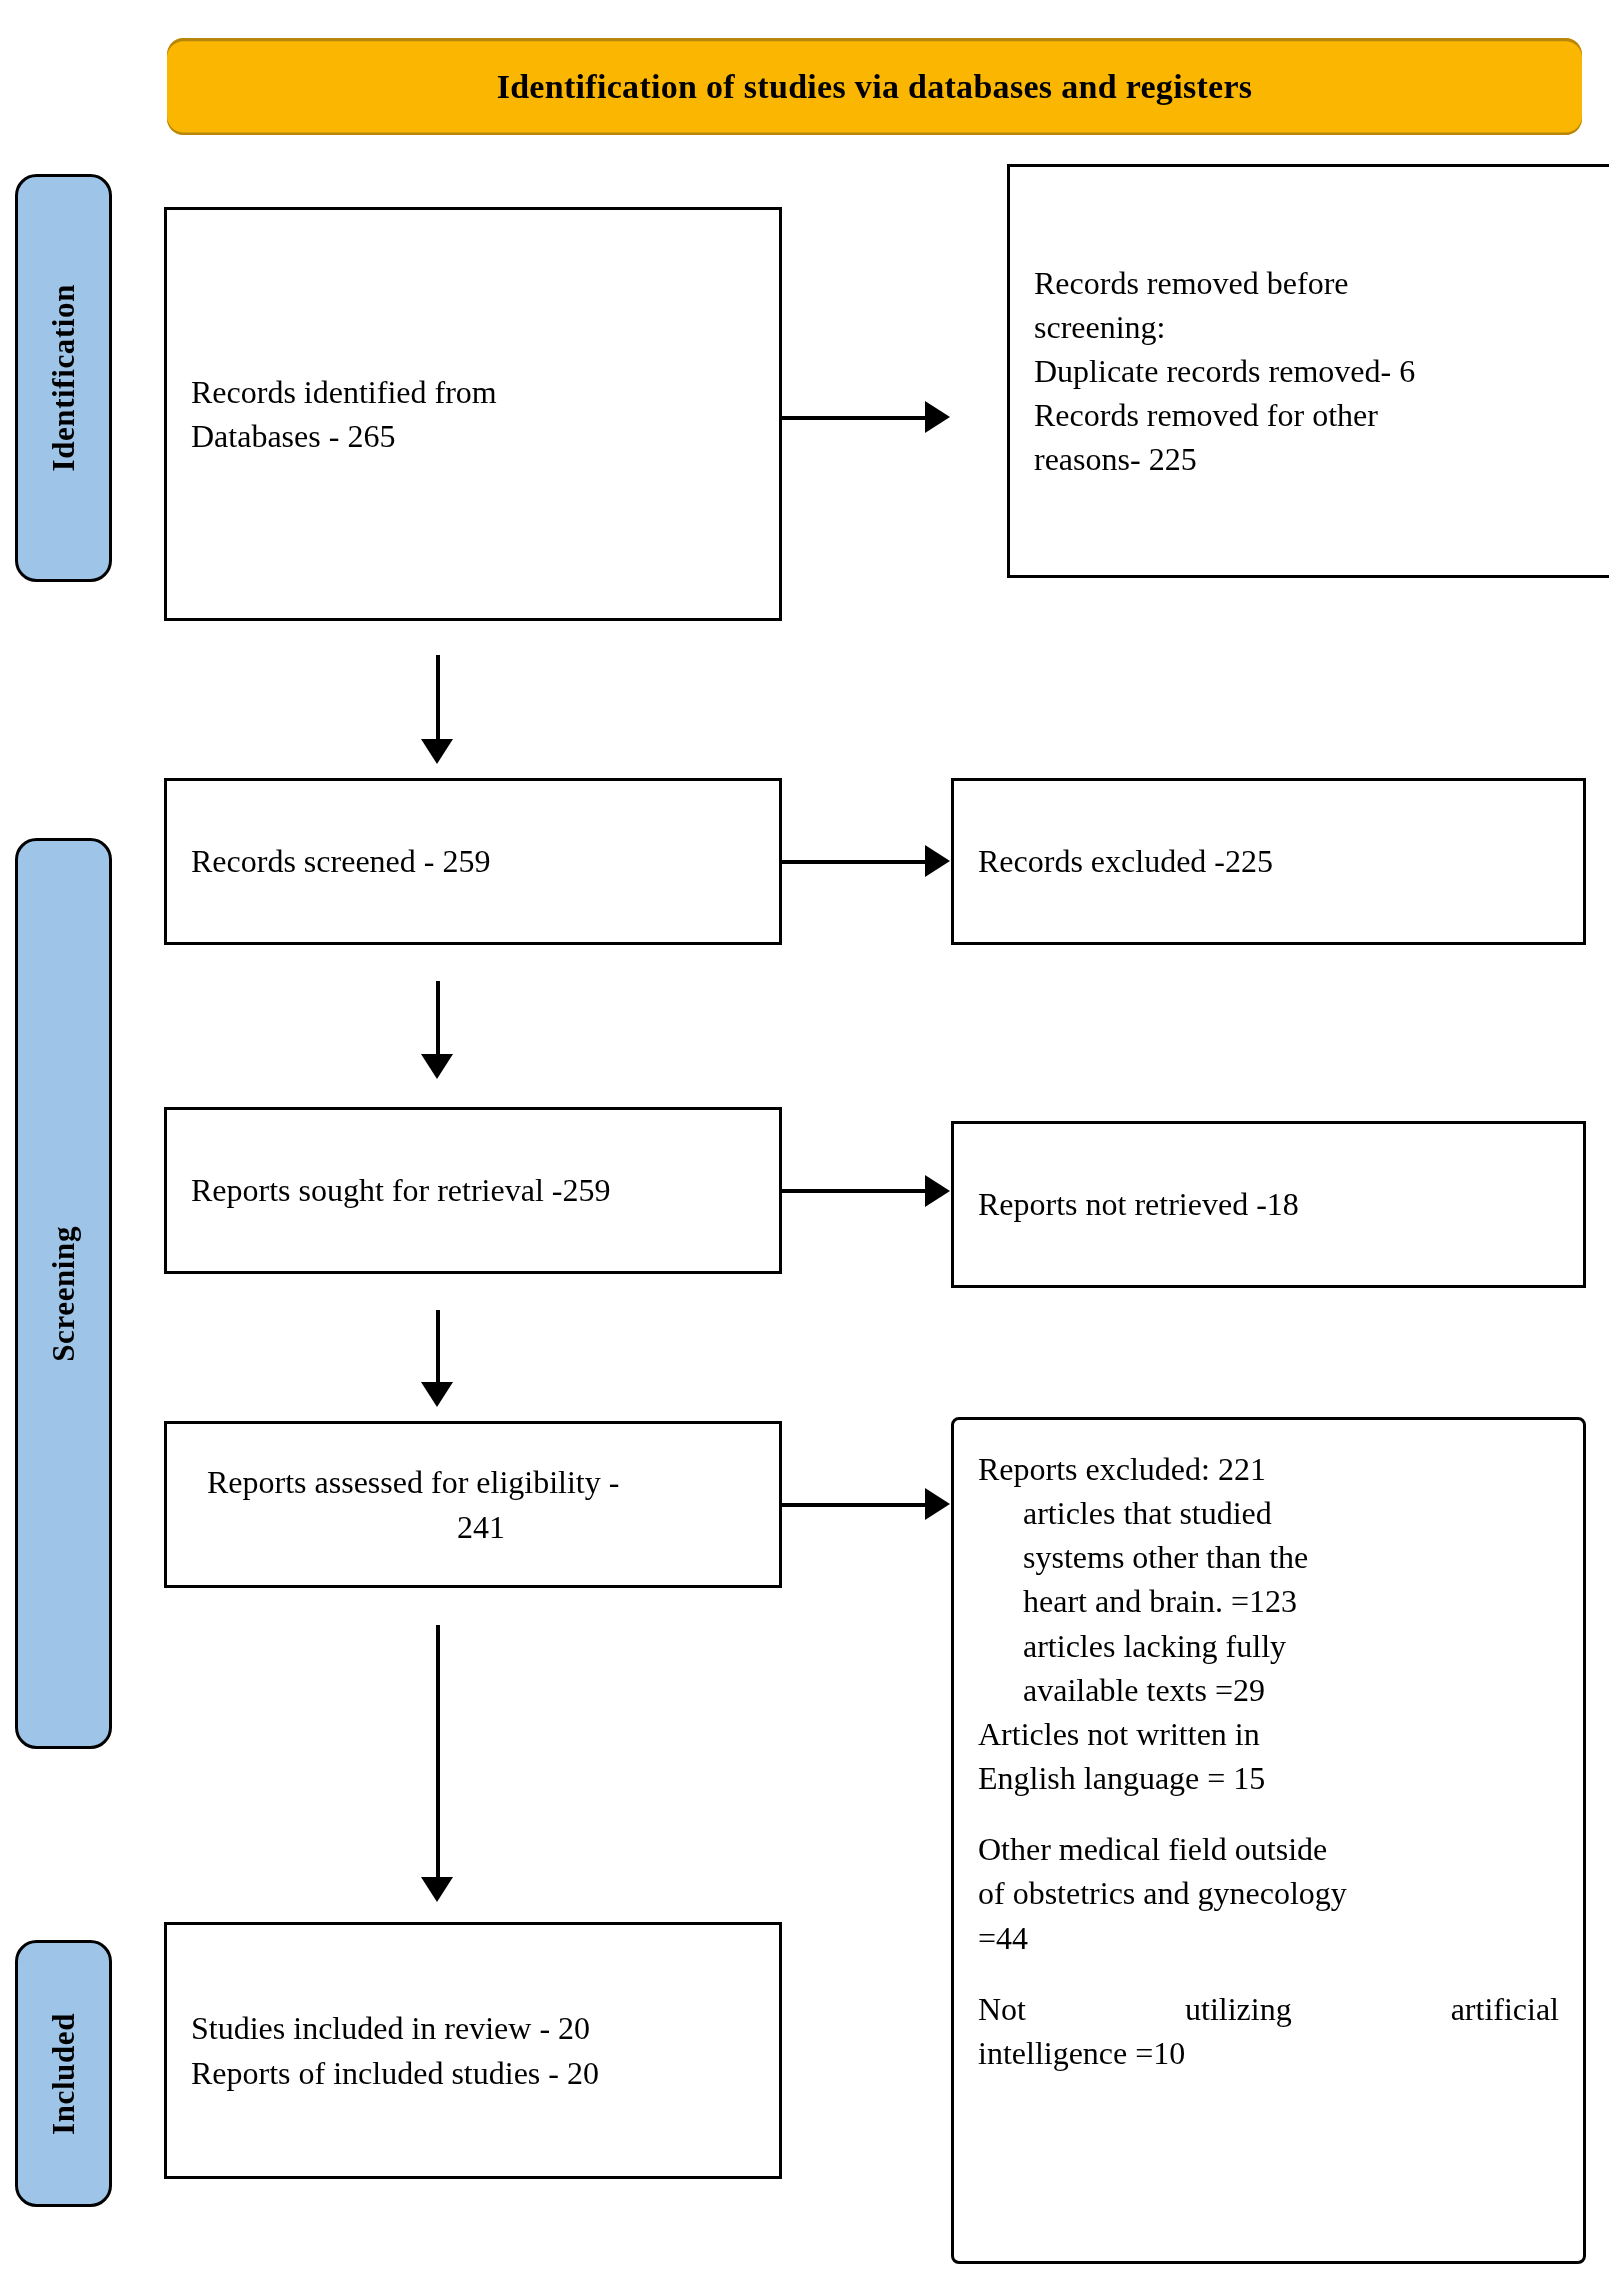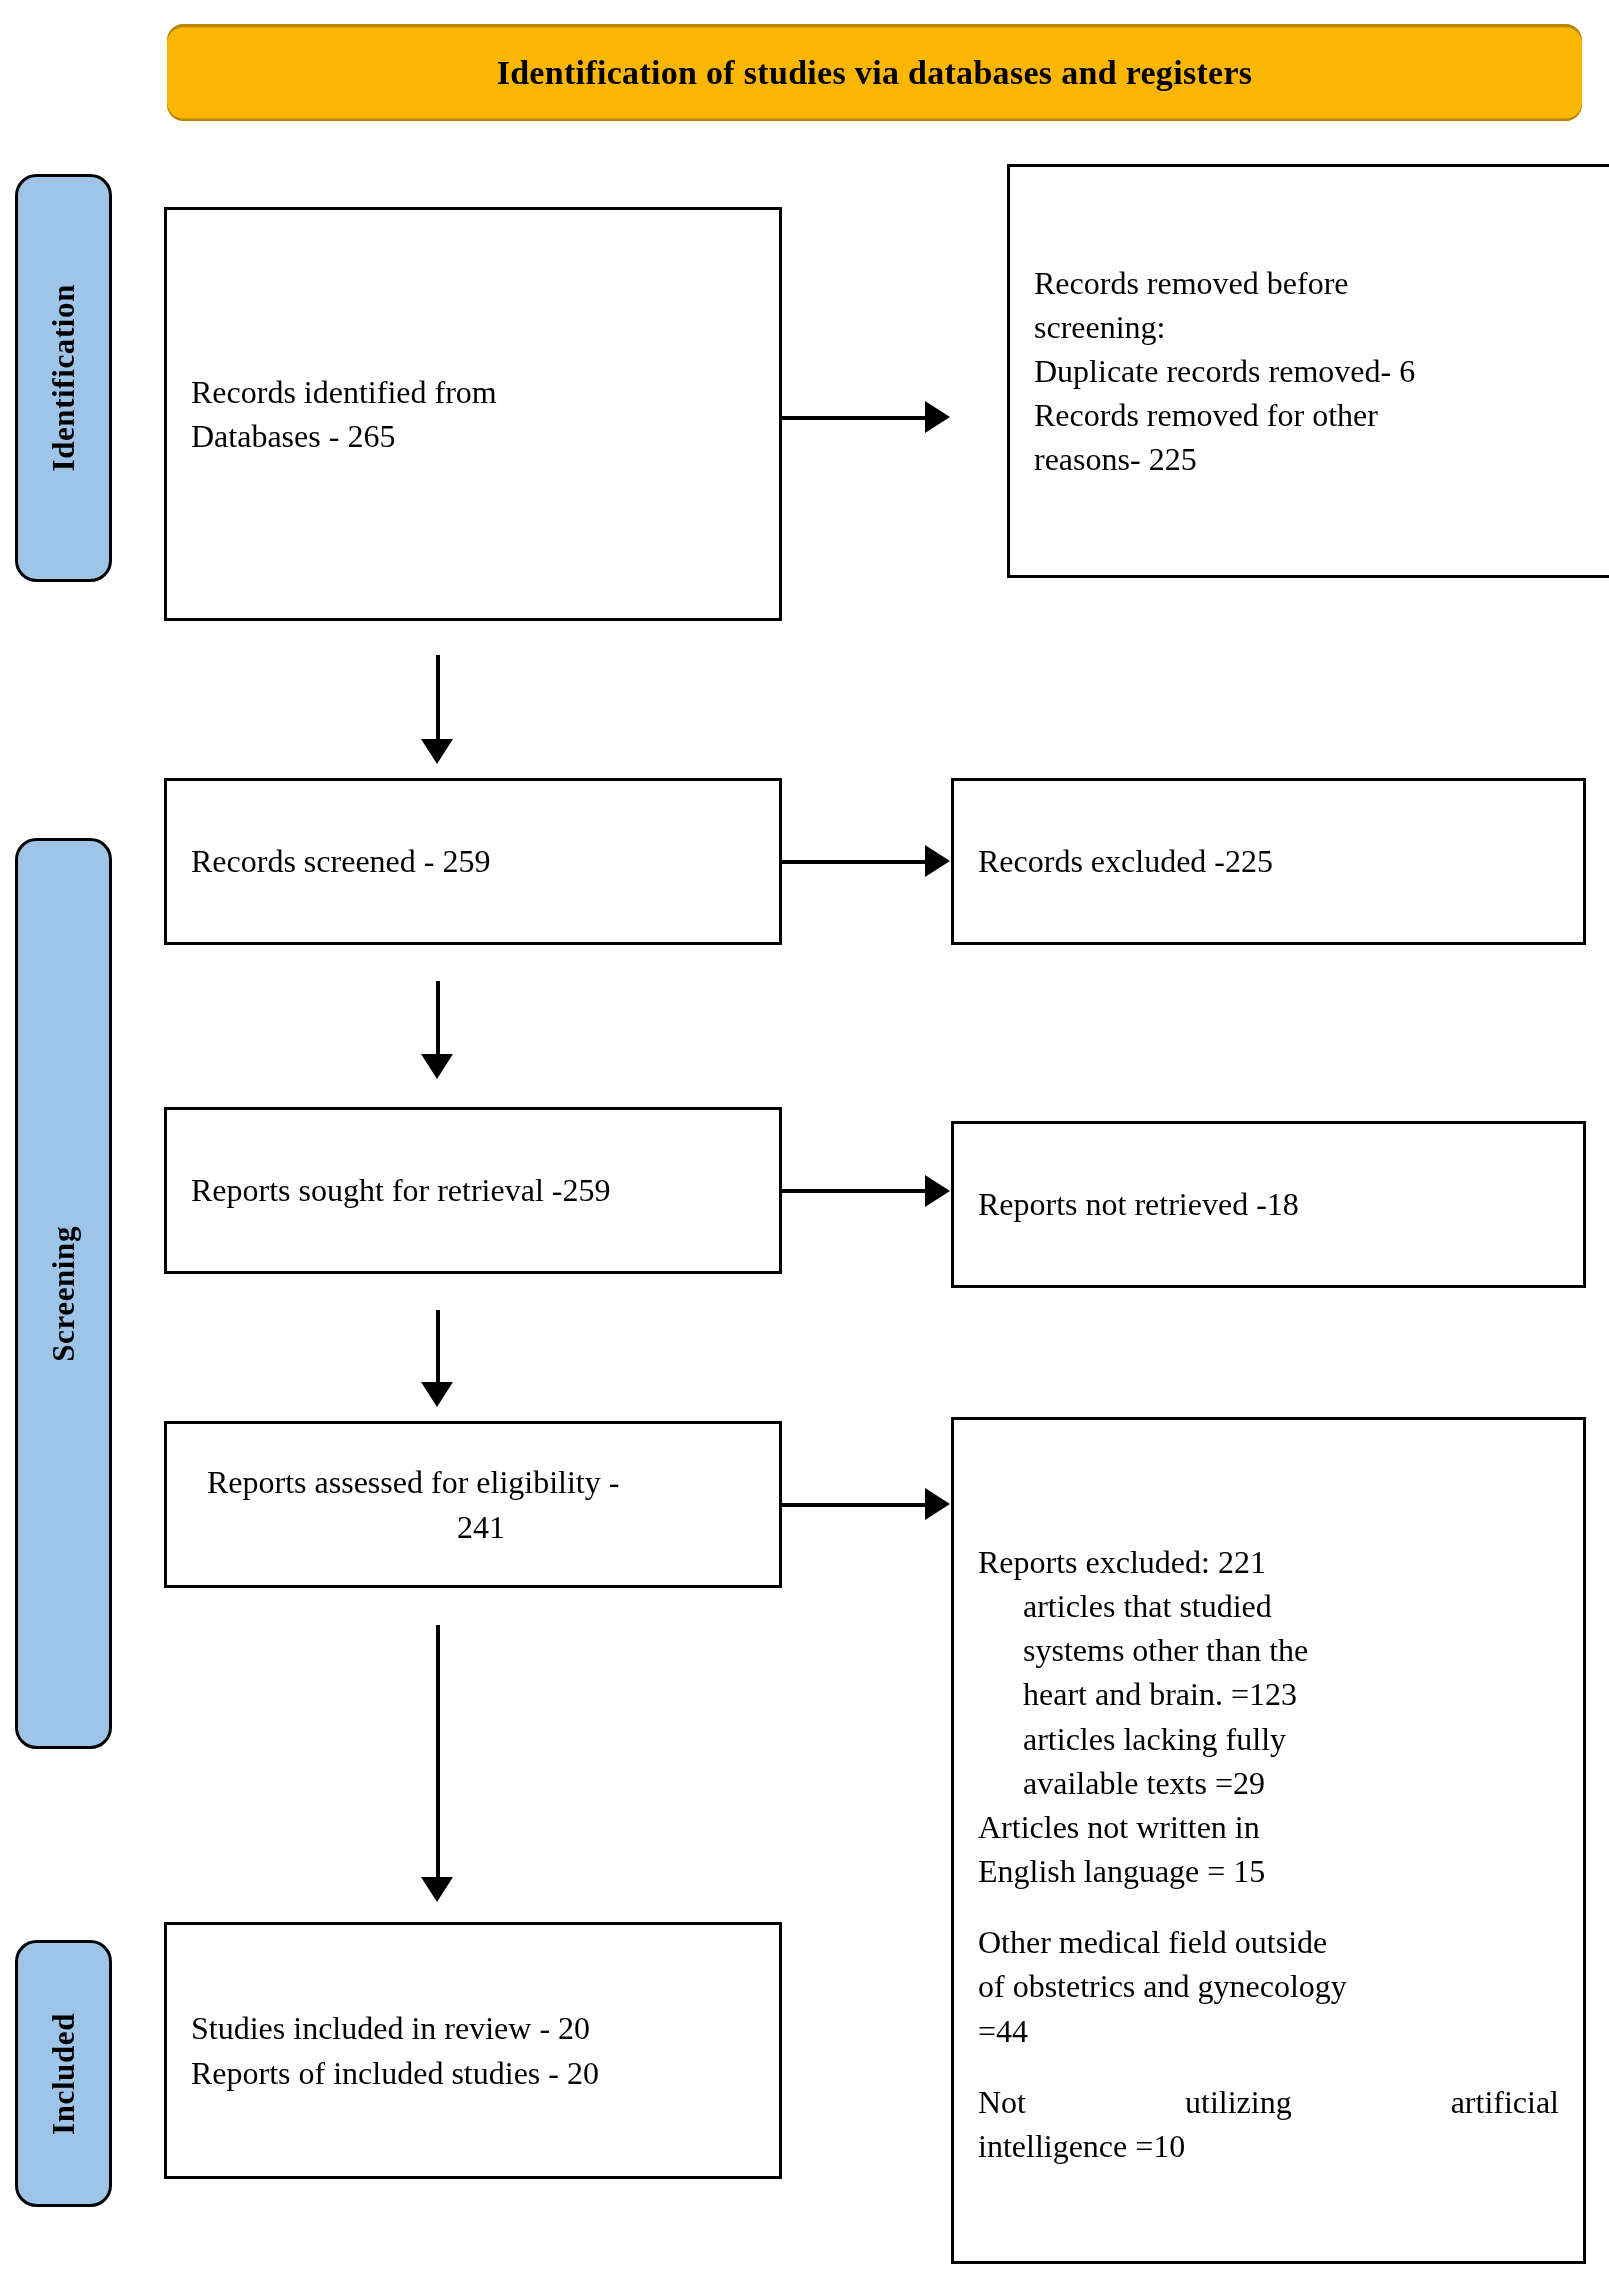--- a/index.html
+++ b/index.html
@@ -17,21 +17,21 @@
     width: 1609px;
     height: 2295px;
     background: #ffffff;
     overflow: hidden;
   }
 
   
   .header-banner {
     position: absolute;
     left: 167px;
-    top: 24px;
+    top: 38px;
     width: 1415px;
     height: 97px;
     background: #FAB600;
     border-radius: 16.6px;
     box-shadow: 0 3.2px 0 0 #B8860B inset, 0 -2.5px 0 0 #B8860B inset;
     display: flex;
     align-items: center;
     justify-content: center;
     box-sizing: border-box;
   }
@@ -74,21 +74,22 @@
     position: absolute;
     background: #ffffff;
     border: 3.2px solid #000000;
     box-sizing: border-box;
     padding: 0 24px;
     display: flex;
     flex-direction: column;
     justify-content: center;
   }
   .flow-box.pad-top {
-    justify-content: center;
+    justify-content: flex-start;
+    border-radius: 8px;
   }
   .box-line {
     font-size: 32px;
     line-height: 1.38;
     color: #000000;
   }
   .box-line.center { text-align: center; }
   .box-line.indent { padding-left: 45px; }
   .box-line.justify {
     text-align: justify;

